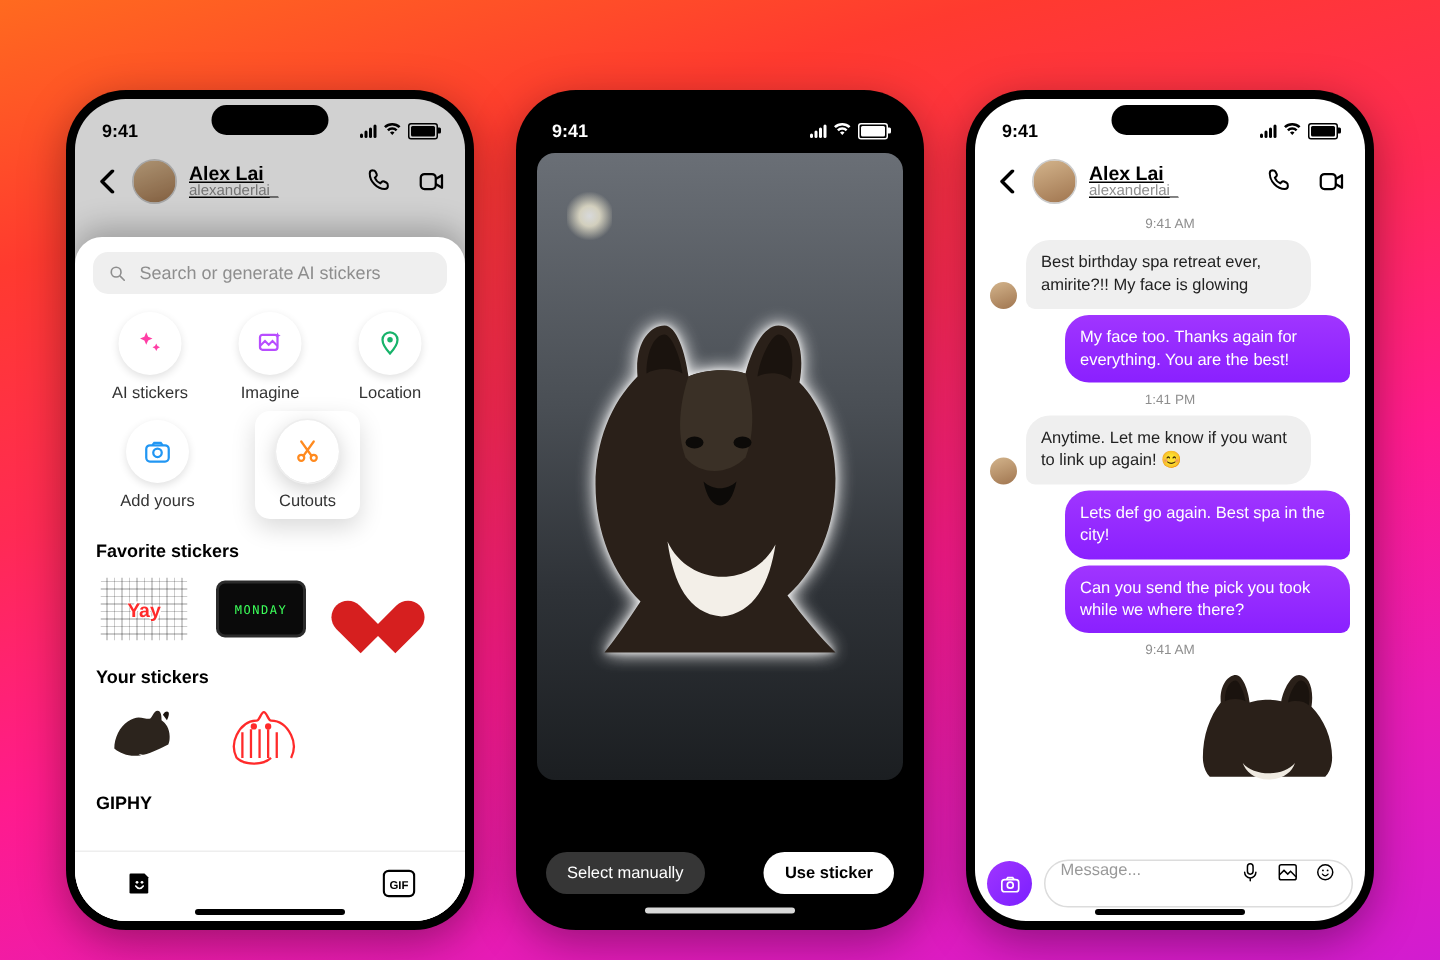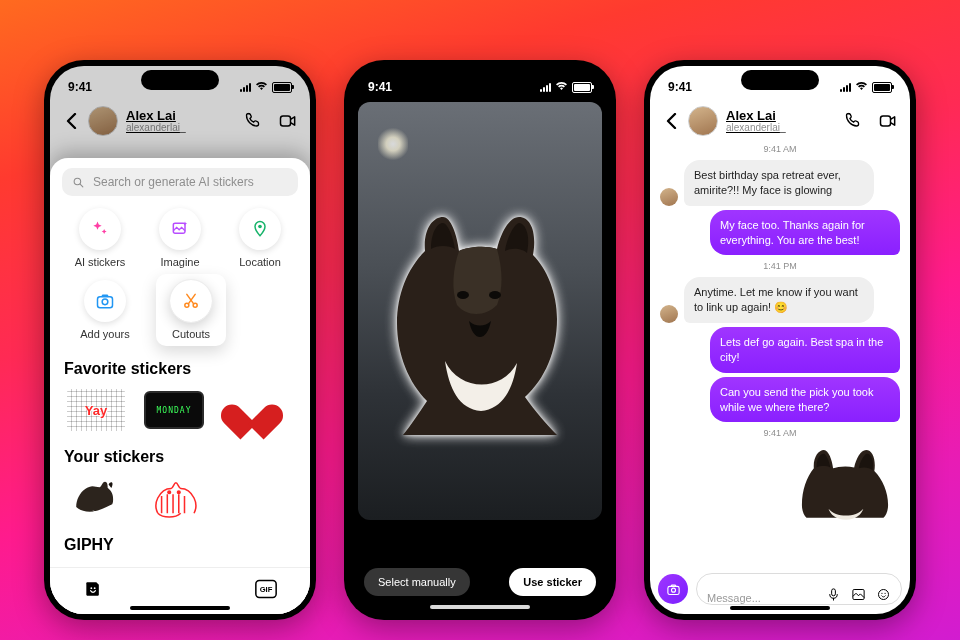--- a/index.html
+++ b/index.html
@@ -33,21 +33,21 @@
   .ico{width:20px;height:20px}
   .dim{position:absolute;inset:0;background:rgba(0,0,0,.18);pointer-events:none}
 
   .sheet{position:absolute;left:0;right:0;bottom:0;top:92px;background:#fff;border-radius:18px 18px 0 0;box-shadow:0 -6px 20px rgba(0,0,0,.25);padding:10px 12px 16px;overflow:hidden}
   .search{display:flex;align-items:center;gap:8px;background:#efefef;border-radius:10px;padding:7px 10px;color:#8e8e8e;font-size:12px}
   .tool-row{display:flex;justify-content:space-around;margin-top:12px;gap:4px}
   .tool{display:flex;flex-direction:column;align-items:center;gap:6px;font-size:11px;color:#333;width:62px}
   .tool .circ{width:42px;height:42px;border-radius:50%;background:#fff;box-shadow:0 2px 6px rgba(0,0,0,.12);display:flex;align-items:center;justify-content:center}
   .tool.sel .circ{background:#fff;outline:1px solid #eee;box-shadow:0 4px 14px rgba(0,0,0,.2)}
   .tool.sel{background:#fff;border-radius:10px;box-shadow:0 6px 16px rgba(0,0,0,.15);padding:6px 4px;margin-top:-6px}
-  .sect{font-size:16px;font-weight:700;margin:14px 2px 8px}
+  .sect{font-size:12px;font-weight:700;margin:14px 2px 8px}
   .strow{display:flex;gap:18px;align-items:center;padding-left:4px}
   .stk{width:60px;height:48px;border-radius:6px;display:flex;align-items:center;justify-content:center}
   .heart{width:40px;height:40px;position:relative}
   .heart::before,.heart::after{content:"";position:absolute;width:22px;height:34px;background:#d61f1f;border-radius:22px 22px 0 0;top:0}
   .heart::before{left:2px;transform:rotate(-45deg);transform-origin:100% 100%}
   .heart::after{left:16px;transform:rotate(45deg);transform-origin:0 100%}
   .monday{width:64px;height:34px;background:#0a0a0a;border-radius:6px;display:flex;align-items:center;justify-content:center;color:#3cff5a;font-size:8px;letter-spacing:1px;border:2px solid #2b2b2b;font-family:monospace}
   .yay{width:58px;height:42px;background:repeating-linear-gradient(0deg,#fff 0 4px,#ccc 4px 5px),repeating-linear-gradient(90deg,#fff 0 4px,#ccc 4px 5px);background-blend-mode:multiply;border-radius:4px;display:flex;align-items:center;justify-content:center;font-weight:900;font-size:13px;color:#ff2a2a;text-shadow:1px 1px 0 #fff,-1px -1px 0 #fff}
   .dog{width:54px;height:40px;position:relative}
   .cat{width:52px;height:42px}
@@ -73,21 +73,21 @@
   .ts{text-align:center;font-size:9px;color:#8e8e8e;margin:6px 0}
   .row{display:flex;margin:4px 0;align-items:flex-end;gap:6px}
   .row.r{justify-content:flex-end}
   .bub{max-width:170px;padding:8px 10px;border-radius:16px;font-size:11px;line-height:1.35}
   .bub.g{background:#efefef;color:#222;border-bottom-left-radius:6px}
   .bub.p{background:linear-gradient(180deg,#a035ff,#8a20ff);color:#fff;border-bottom-right-radius:6px}
   .sm-av{width:18px;height:18px;border-radius:50%;background:linear-gradient(160deg,#d3b48c,#a0754f);flex:none}
   .stmsg{width:110px;height:78px;margin-left:auto}
   .composer{position:absolute;left:8px;right:8px;bottom:8px;height:34px;display:flex;align-items:center;gap:8px}
   .cam{width:30px;height:30px;border-radius:50%;background:linear-gradient(135deg,#a035ff,#7a1fff);display:flex;align-items:center;justify-content:center;color:#fff}
-  .msgf{flex:1;height:30px;border:1px solid #dcdcdc;border-radius:16px;display:flex;align-items:flex-end;padding:0 10px;font-size:11px;color:#999;gap:4px;position:relative}
+  .msgf{flex:1;height:30px;border:1px solid #dcdcdc;border-radius:16px;display:flex;align-items:flex-start;padding:0 10px;font-size:11px;color:#999;gap:4px;position:relative}
   .msgf .right{margin-left:auto;display:flex;gap:10px;color:#555}
   .p3 .home{position:absolute;bottom:4px;left:50%;transform:translateX(-50%);width:100px;height:4px;background:#000;border-radius:3px}
 
 </style>
 </head>
 <body>
 
 <div class="stage">
 
 <div class="phone p1">
@@ -162,21 +162,21 @@
         <div class="tool">
           <div class="circ">
                 <svg width="20" height="20" viewBox="0 0 24 24">
                   <path d="M12 3a6 6 0 0 1 6 6c0 4.5-6 11-6 11S6 13.5 6 9a6 6 0 0 1 6-6Z" fill="none" stroke="#17b36a" stroke-width="1.8"></path>
                   <circle cx="12" cy="9" r="2.2" fill="#17b36a"></circle>
                 </svg>
               </div>
           <span>Location</span>
         </div>
       </div>
-      <div class="tool-row" style="justify-content:flex-start;padding-left:12px;gap:20px">
+      <div class="tool-row" style="justify-content:flex-start;padding-left:12px;gap:34px">
         <div class="tool">
           <div class="circ">
                 <svg width="20" height="20" viewBox="0 0 24 24">
                   <rect x="3" y="7" width="18" height="13" rx="3" fill="none" stroke="#2196f3" stroke-width="1.8"></rect>
                   <path d="M8 7l1.4-2h5.2L16 7" fill="none" stroke="#2196f3" stroke-width="1.8"></path>
                   <circle cx="12" cy="13" r="3.4" fill="none" stroke="#2196f3" stroke-width="1.8"></circle>
                 </svg>
               </div>
           <span>Add yours</span>
         </div>

